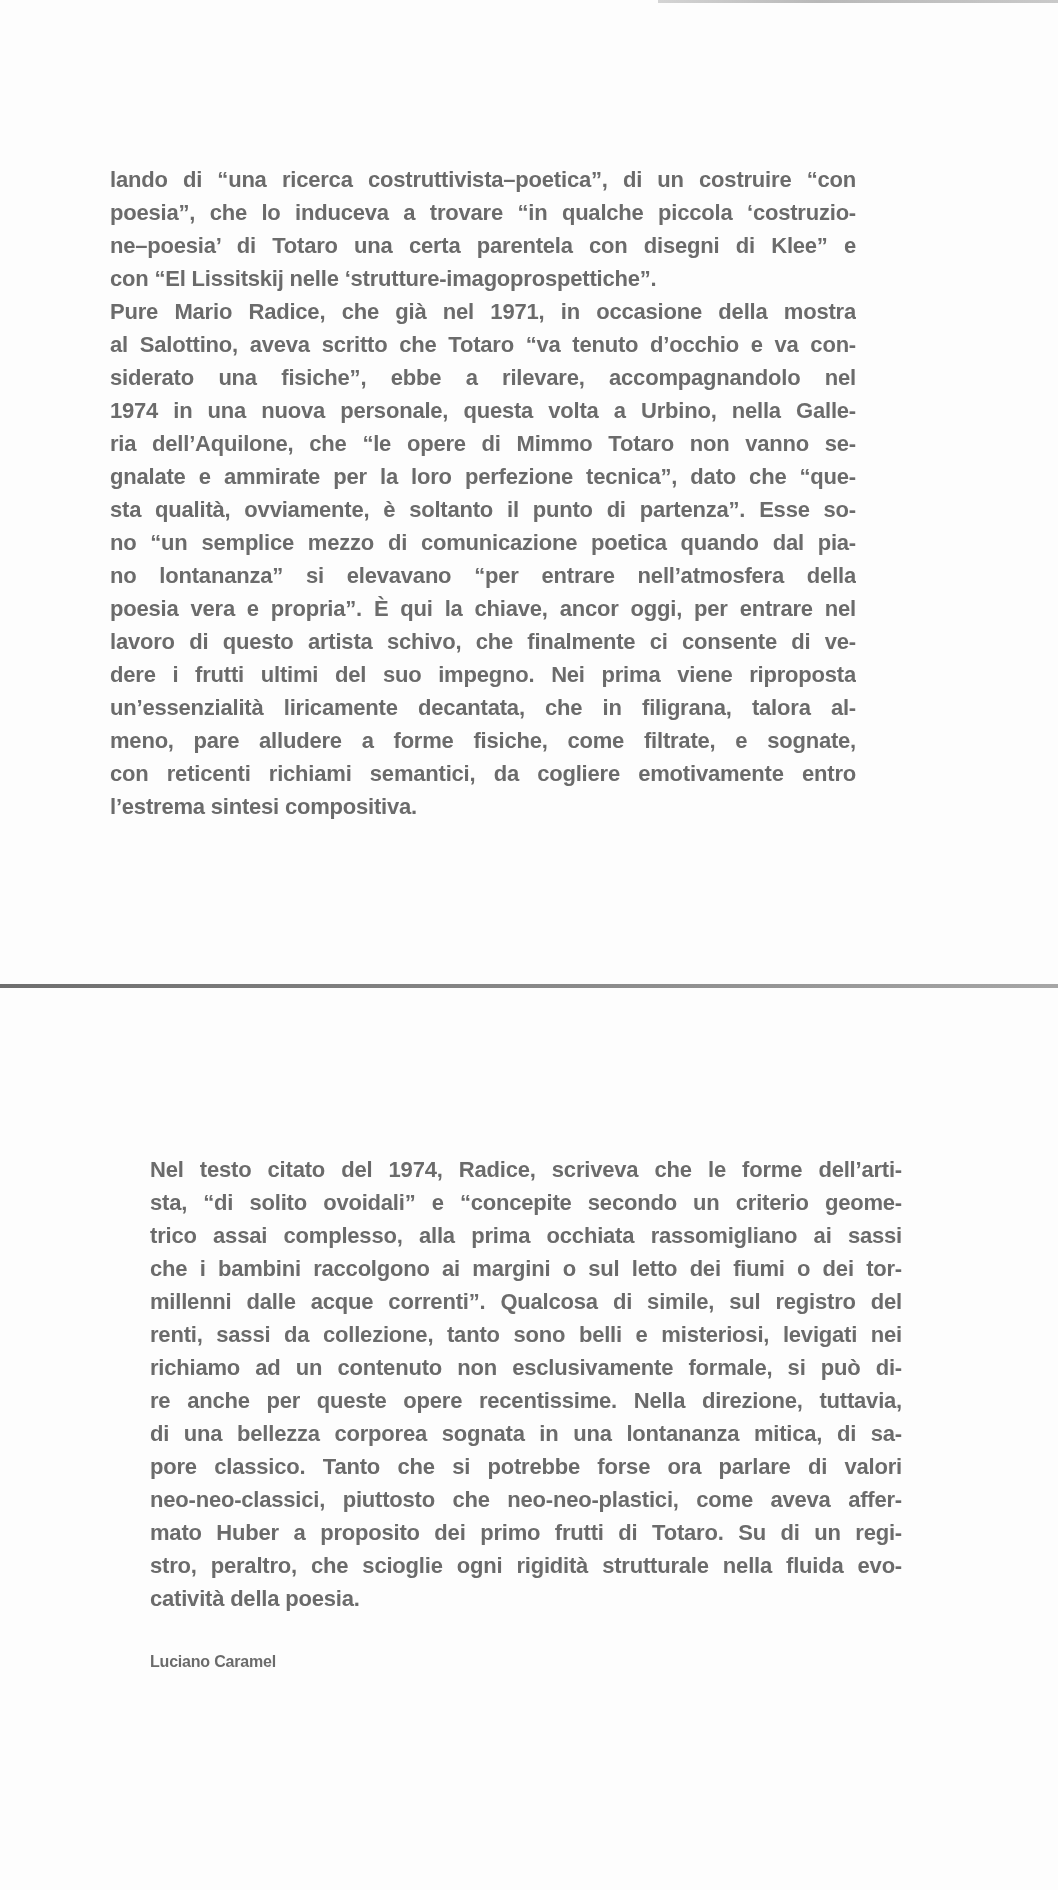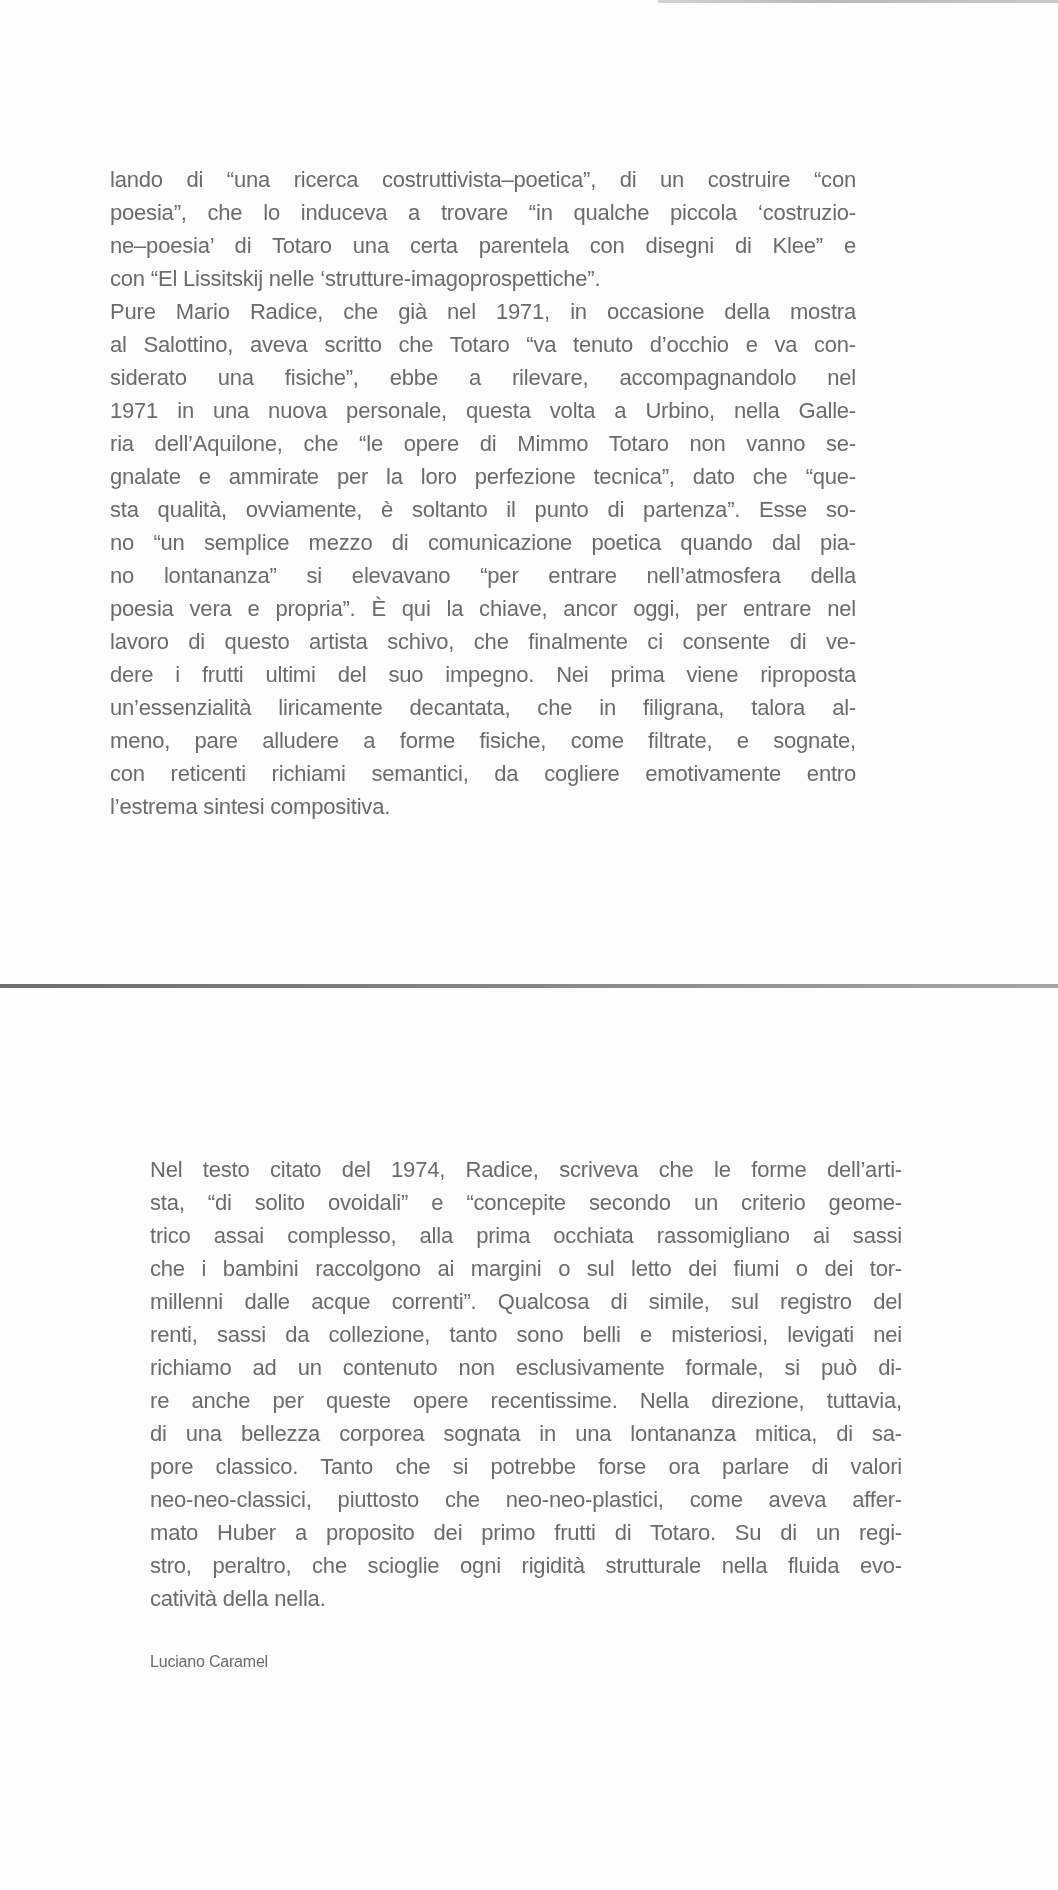--- a/index.html
+++ b/index.html
@@ -7,20 +7,21 @@
     padding: 0;
     background: #ffffff;
   }
   .page {
     position: relative;
     width: 1058px;
     height: 1890px;
     background: #fdfdfd;
     font-family: "Liberation Sans", sans-serif;
     overflow: hidden;
+    font-weight: bold;
   }
   .top-edge-line {
     position: absolute;
     top: 0;
     left: 658px;
     width: 400px;
     height: 3px;
     background: linear-gradient(to right, #d4d4d4, #b9b9b9 40%, #c9c9c9);
   }
   .divider {
@@ -75,21 +76,21 @@
   <div class="top-edge-line"></div>
 
   <div class="text-block block-1">
       <div class="line">lando di “una ricerca costruttivista–poetica”, di un costruire “con</div>
       <div class="line">poesia”, che lo induceva a trovare “in qualche piccola ‘costruzio-</div>
       <div class="line">ne–poesia’ di Totaro una certa parentela con disegni di Klee” e</div>
       <div class="line last">con “El Lissitskij nelle ‘strutture-imagoprospettiche”.</div>
       <div class="line">Pure Mario Radice, che già nel 1971, in occasione della mostra</div>
       <div class="line">al Salottino, aveva scritto che Totaro “va tenuto d’occhio e va con-</div>
       <div class="line">siderato una fisiche”, ebbe a rilevare, accompagnandolo nel</div>
-      <div class="line">1971 in una nuova personale, questa volta a Urbino, nella Galle-</div>
+      <div class="line">1974 in una nuova personale, questa volta a Urbino, nella Galle-</div>
       <div class="line">ria dell’Aquilone, che “le opere di Mimmo Totaro non vanno se-</div>
       <div class="line">gnalate e ammirate per la loro perfezione tecnica”, dato che “que-</div>
       <div class="line">sta qualità, ovviamente, è soltanto il punto di partenza”. Esse so-</div>
       <div class="line">no “un semplice mezzo di comunicazione poetica quando dal pia-</div>
       <div class="line">no lontananza” si elevavano “per entrare nell’atmosfera della</div>
       <div class="line">poesia vera e propria”. È qui la chiave, ancor oggi, per entrare nel</div>
       <div class="line">lavoro di questo artista schivo, che finalmente ci consente di ve-</div>
       <div class="line">dere i frutti ultimi del suo impegno. Nei prima viene riproposta</div>
       <div class="line">un’essenzialità liricamente decantata, che in filigrana, talora al-</div>
       <div class="line">meno, pare alludere a forme fisiche, come filtrate, e sognate,</div>
@@ -106,18 +107,18 @@
       <div class="line">che i bambini raccolgono ai margini o sul letto dei fiumi o dei tor-</div>
       <div class="line">millenni dalle acque correnti”. Qualcosa di simile, sul registro del</div>
       <div class="line">renti, sassi da collezione, tanto sono belli e misteriosi, levigati nei</div>
       <div class="line">richiamo ad un contenuto non esclusivamente formale, si può di-</div>
       <div class="line">re anche per queste opere recentissime. Nella direzione, tuttavia,</div>
       <div class="line">di una bellezza corporea sognata in una lontananza mitica, di sa-</div>
       <div class="line">pore classico. Tanto che si potrebbe forse ora parlare di valori</div>
       <div class="line">neo-neo-classici, piuttosto che neo-neo-plastici, come aveva affer-</div>
       <div class="line">mato Huber a proposito dei primo frutti di Totaro. Su di un regi-</div>
       <div class="line">stro, peraltro, che scioglie ogni rigidità strutturale nella fluida evo-</div>
-      <div class="line last">catività della nella.</div>
+      <div class="line last">catività della poesia.</div>
     </div>
 
   <div class="signature">Luciano Caramel</div>
 
 </div>
 
 </body></html>

